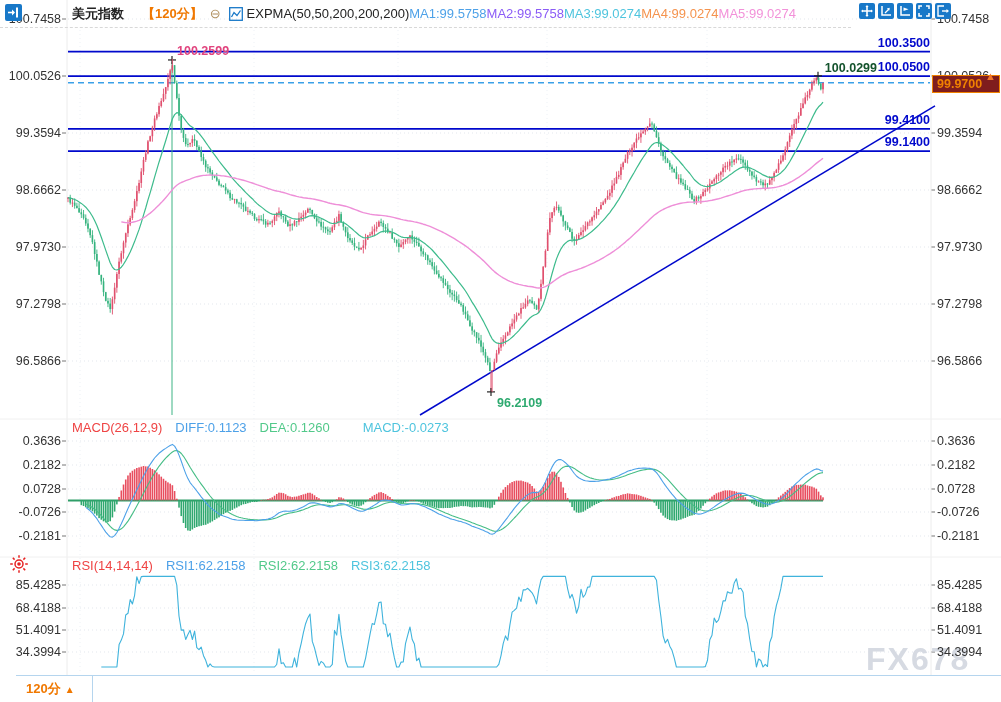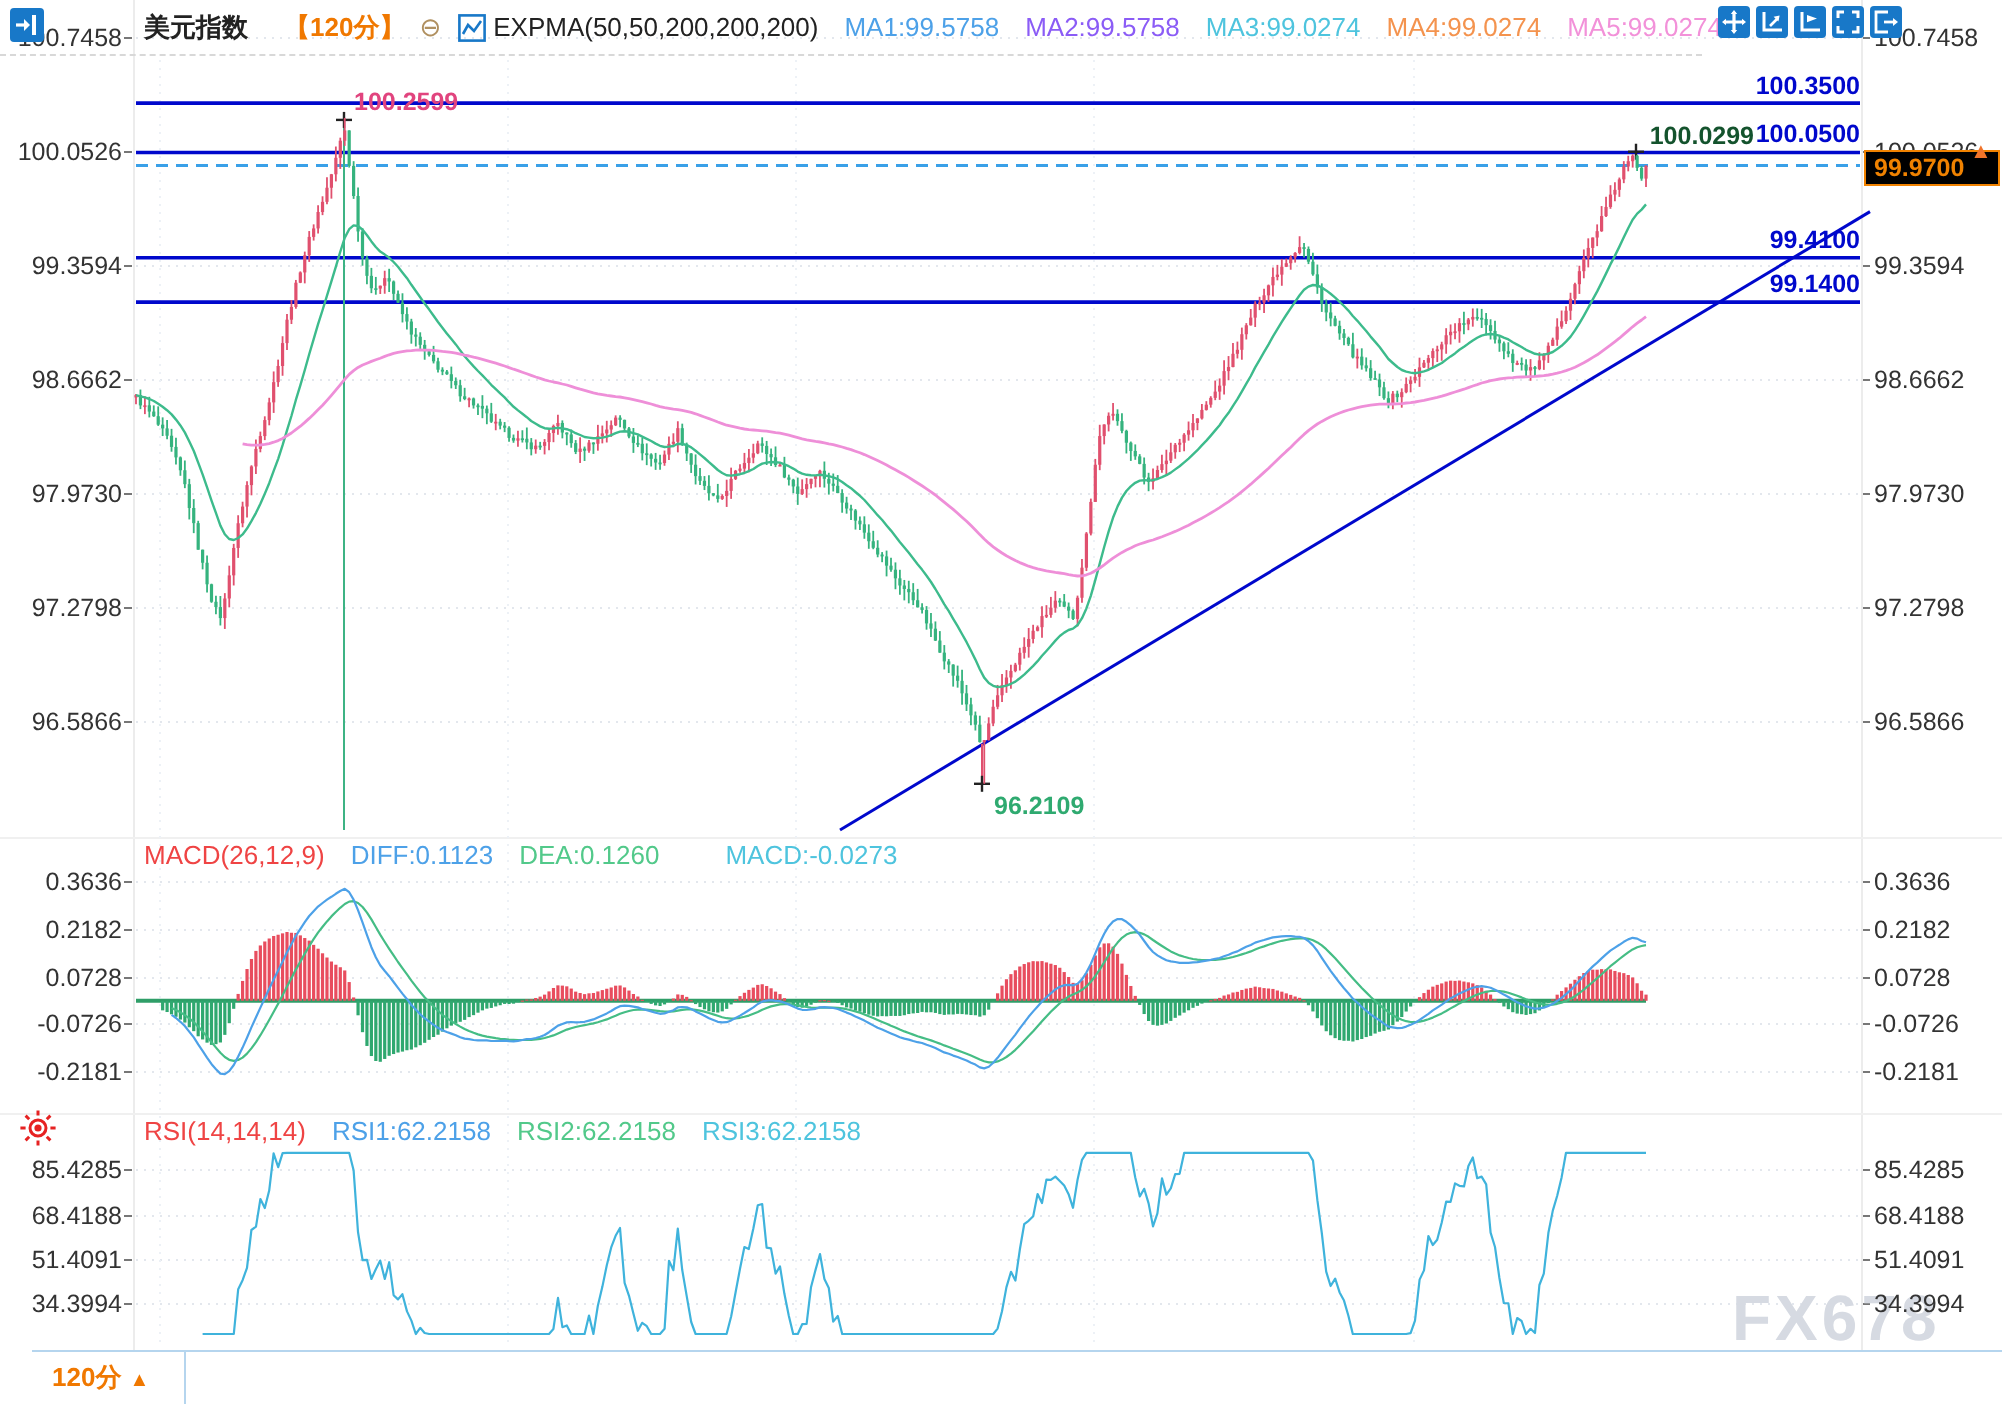--- a/index.html
+++ b/index.html
@@ -12,37 +12,37 @@
   #header{position:absolute;left:0;top:0;width:851px;height:27px;z-index:4;
           border-bottom:1px dashed #d8d8d8;background:transparent;}
   #panel-toggle{position:absolute;left:5px;top:4px;width:17px;height:17px;cursor:pointer;}
   #header-row{position:absolute;left:72px;top:4px;display:flex;align-items:center;height:19px;
               font-size:13px;white-space:nowrap;}
   #title{font-weight:bold;color:#222;}
   #timeframe{color:#f07800;font-weight:600;margin-left:18px;}
   #collapse{color:#b09060;margin-left:7px;font-size:13px;cursor:pointer;}
   #mini-chart-icon{margin-left:8px;margin-right:4px;}
   #indicator{color:#222;}
-  .ma-val{margin-left:13px;}
+  .ma-val{}
   #toolbar{position:absolute;right:50px;top:3px;z-index:5;display:flex;gap:3px;}
   .tb-btn{width:16px;height:16px;background:#1878c8;border-radius:2px;cursor:pointer;
           display:flex;align-items:center;justify-content:center;}
   
   .panel-header{position:absolute;left:72px;z-index:3;font-size:13px;white-space:nowrap;}
   .panel-header .pname{color:#ef4444;}
   .pv{margin-left:13px;}
   
   .axis-label{position:absolute;z-index:3;font-size:12.5px;color:#333;transform:translateY(-50%);}
   .axis-left{width:58px;text-align:right;left:3px;}
   .axis-right{left:937px;text-align:left;}
   .level-label{position:absolute;z-index:3;font-size:12.5px;font-weight:bold;color:#0008cc;}
   .marker-label{position:absolute;z-index:3;font-size:12.5px;font-weight:bold;}
   
   #price-box{position:absolute;left:932px;width:62px;height:16px;z-index:4;border:1px solid #f08200;
-             background:#000000;color:#f08200;font-size:12.5px;font-weight:bold;line-height:16px;
+             background:#7f1d1d;color:#f08200;font-size:12.5px;font-weight:bold;line-height:16px;
              padding-left:4px;}
   #price-arrow{position:absolute;left:985px;z-index:4;color:#f0742a;font-size:11px;}
   #sun-icon{position:absolute;left:9px;top:554px;z-index:3;}
   
   #bottom-bar{position:absolute;left:16px;top:675px;width:1001px;height:27px;z-index:4;
               border-top:1px solid #b5d5ee;background:#fff;}
   #tf-box{position:absolute;left:0;top:0;width:66px;height:26px;border-right:1px solid #b5d5ee;
           color:#f07800;font-weight:bold;font-size:13px;line-height:26px;padding-left:10px;
           cursor:pointer;}
   #tf-box .arr{font-size:10px;margin-left:4px;}

